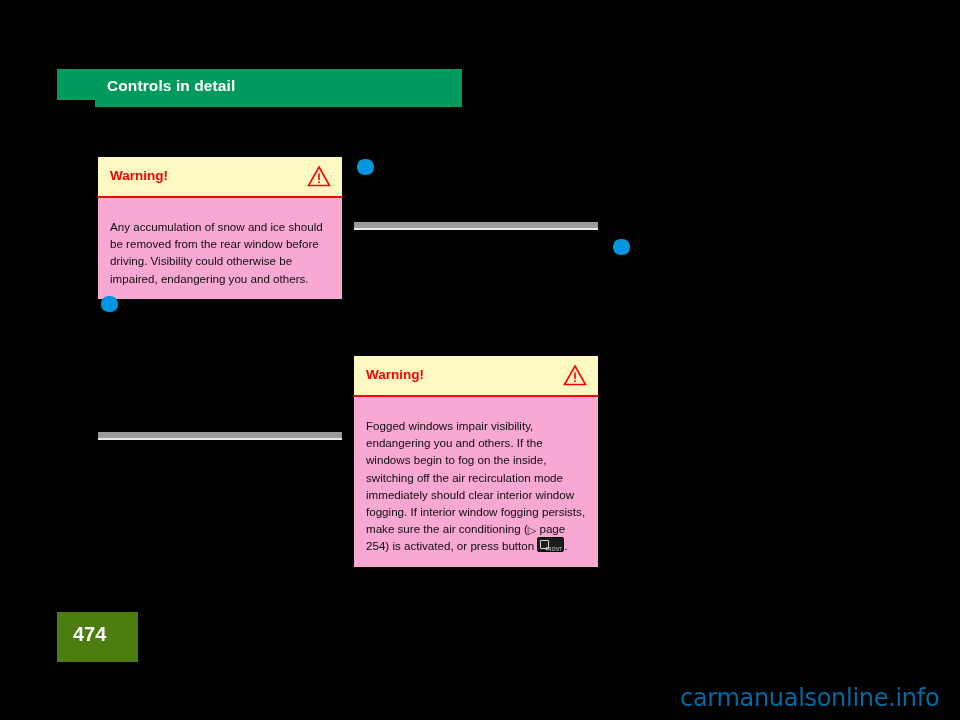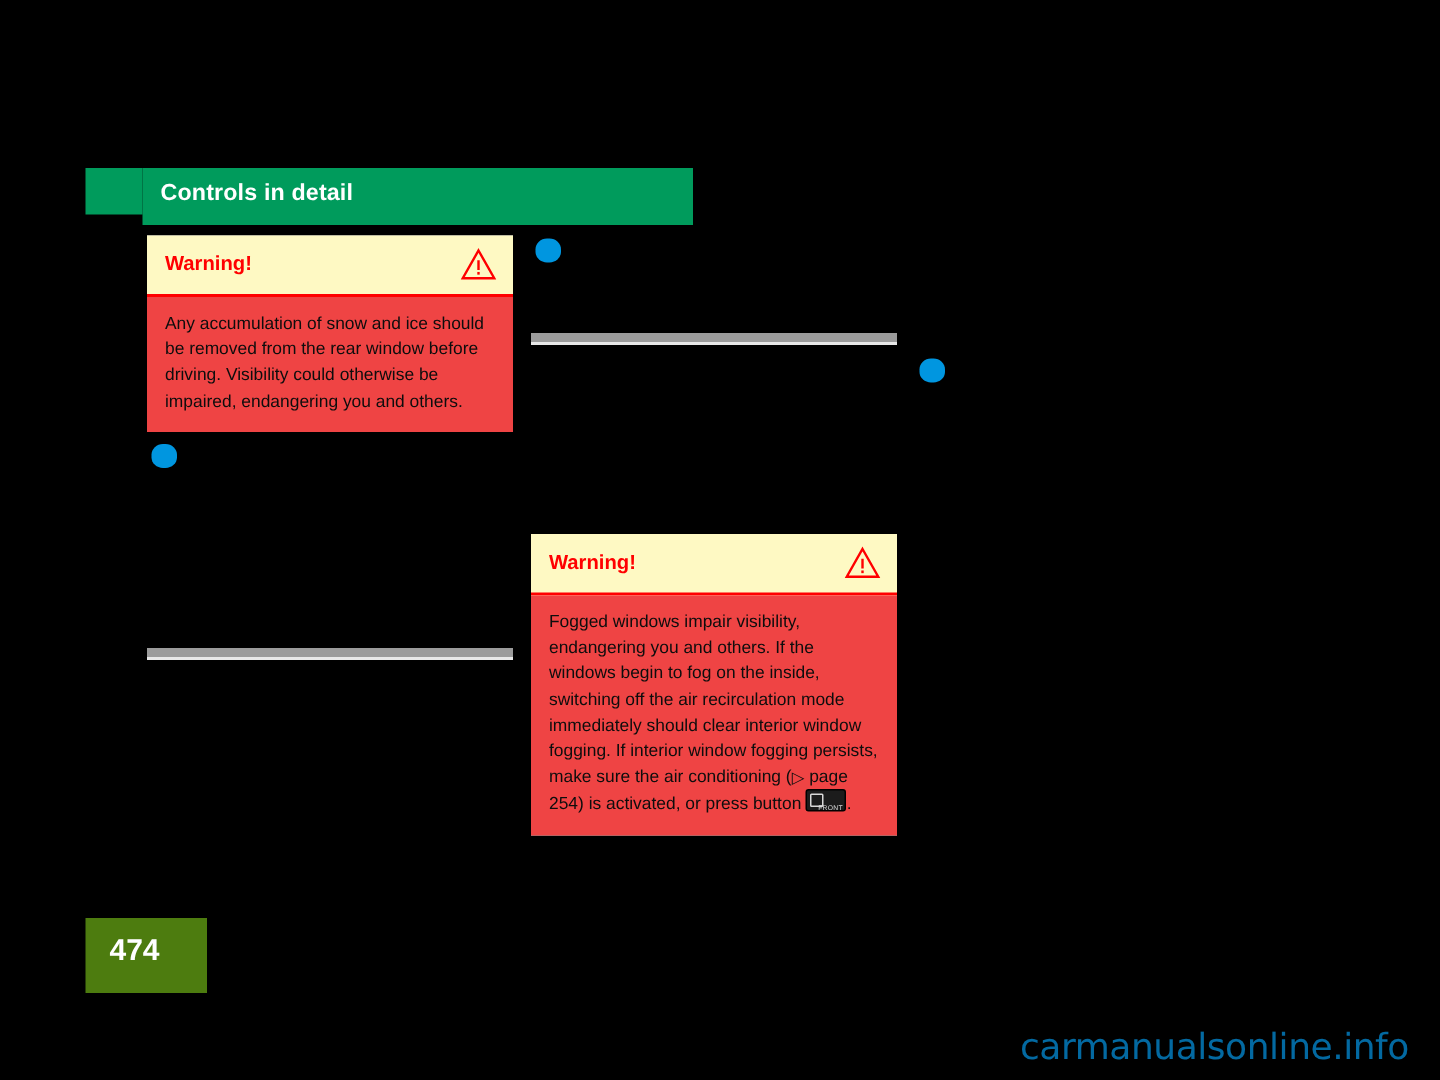--- a/index.html
+++ b/index.html
@@ -16,21 +16,20 @@
     color: #111111;
   }
 
   
   #page-header {
     position: absolute;
     left: 57px;
     top: 69px;
     width: 405px;
     height: 38px;
-    margin-top: 43px;
   }
   #page-header .bar-left {
     position: absolute;
     left: 0;
     top: 0;
     width: 38px;
     height: 31px;
     background: #009b5c;
   }
   #page-header .bar-main {
@@ -75,22 +74,22 @@
     font-weight: bold;
   }
   .warning-tri {
     position: absolute;
     right: 11px;
     top: 8px;
     width: 24px;
     height: 22px;
   }
   .warning-body {
-    background: #ef4444;
-    padding: 9px 12px 12px 12px;
+    background: #f9a8d4;
+    padding: 20px 12px 12px 12px;
     font-size: 11.6px;
     line-height: 17.2px;
     color: #0d0d0d;
   }
   .inline-ref-icon {
     display: inline-block;
     vertical-align: -1px;
     font-size: 11px;
     line-height: 1;
   }

